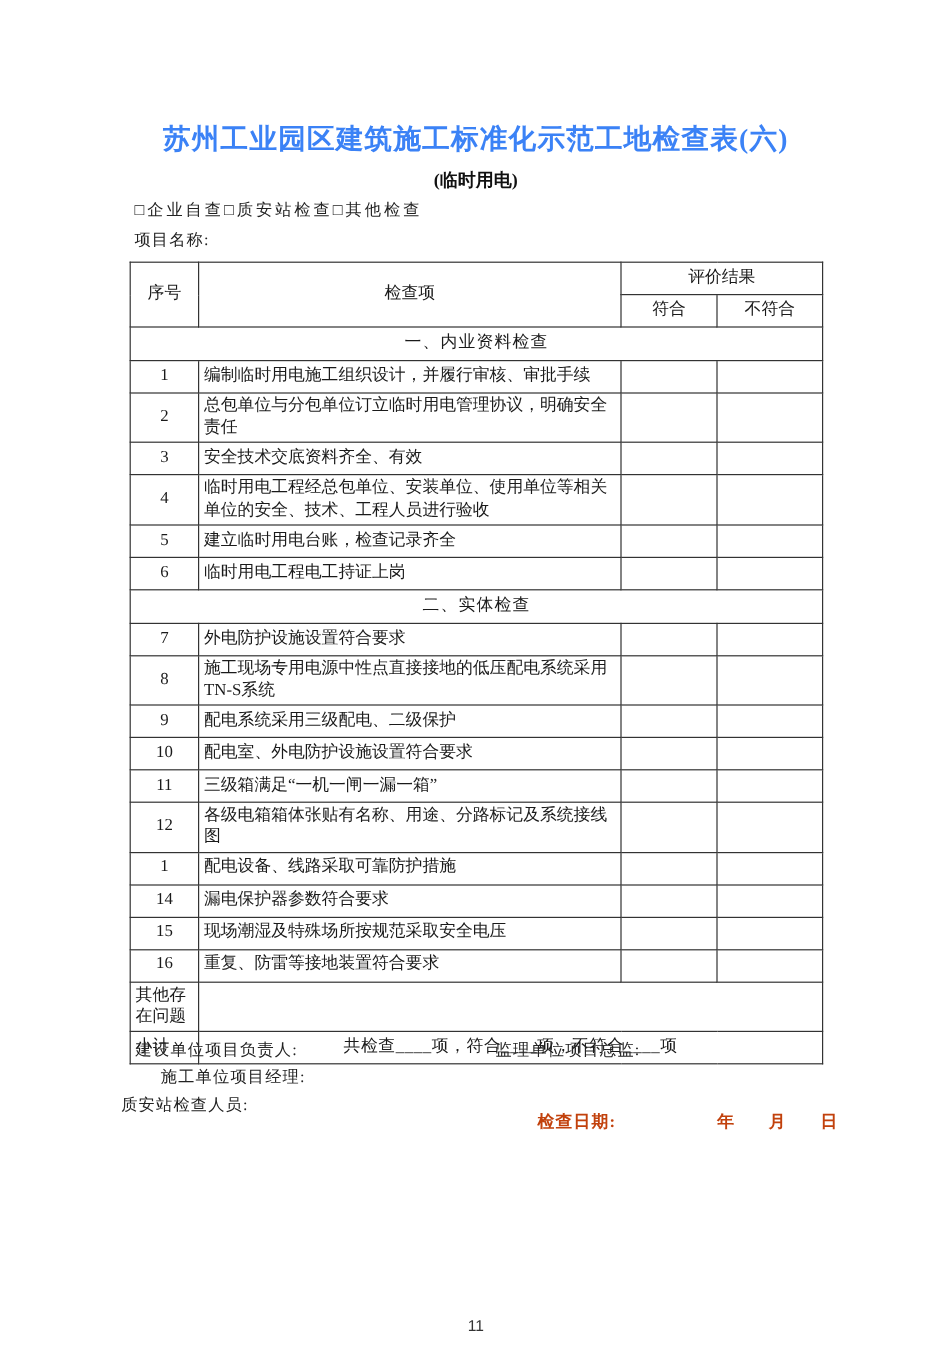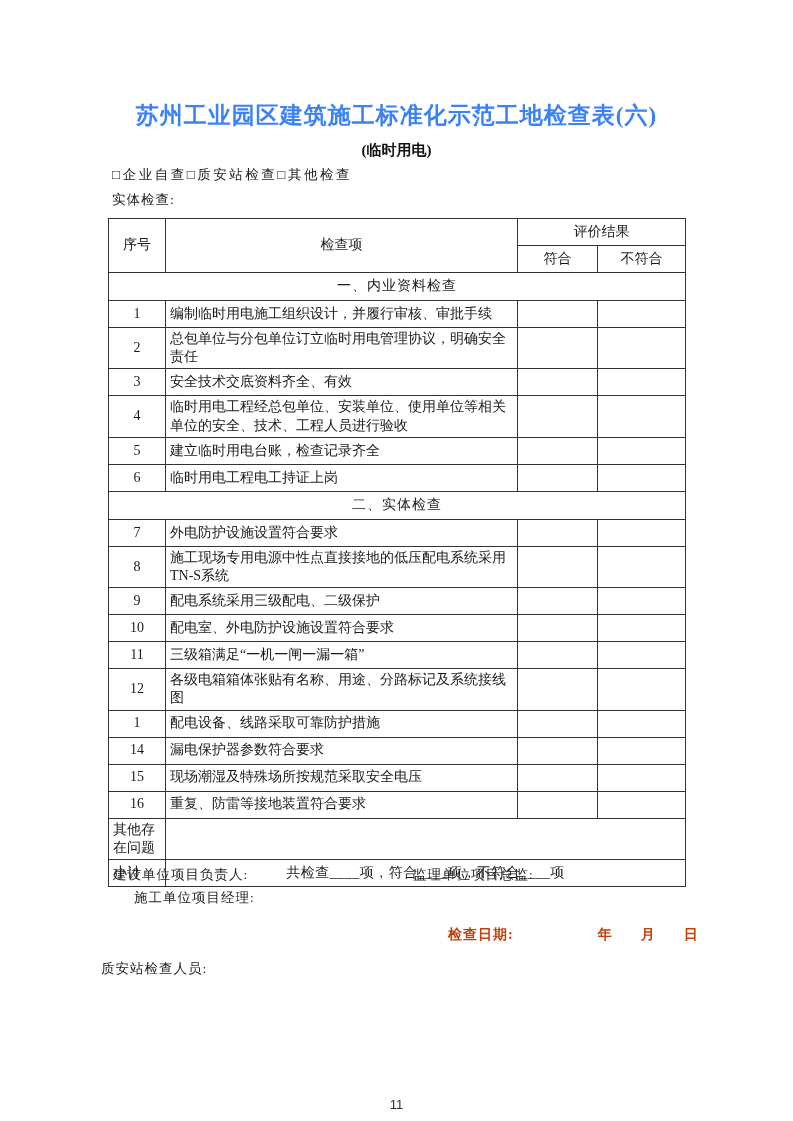--- a/index.html
+++ b/index.html
@@ -55,21 +55,21 @@
   tr.subtotal-row { height: 27px; }
   td.seq-cell { text-align: center; }
   td.item-cell { text-align: left; padding-left: 9px; }
   td.section-cell { text-align: center; letter-spacing: 1px; }
   td.label-cell { text-align: left; padding-left: 6px; line-height: 1.25; }
   td.subtotal-cell { text-align: center; letter-spacing: 0.5px; }
   .footer-line { position: absolute; font-size: 13.5px; color: #222; letter-spacing: 1px; }
   .fl-1 { top: 866px; left: 101px; margin-left: 12px; }
   .fl-1b { top: 866px; left: 413px; text-align: right; }
   .fl-2 { top: 889px; left: 118px; margin-left: 16px; }
-  .fl-3 { top: 912px; left: 101px; margin-top: 48px; }
+  .fl-3 { top: 912px; left: 101px; }
   .date-line {
     position: absolute; top: 926px; left: 448px;
     font-size: 14px; font-weight: bold; color: #c2410c; letter-spacing: 1px;
   }
   .date-line span { display: inline-block; }
   .dl-year  { margin-left: 84px; }
   .dl-month { margin-left: 28px; }
   .dl-day   { margin-left: 28px; }
   .page-number {
     position: absolute; top: 1097px; left: 0; width: 100%;
@@ -77,21 +77,21 @@
     font-size: 13px; color: #333;
     font-family: "Liberation Sans", "DejaVu Sans", sans-serif;
   }
 </style>
 </head>
 <body>
 
 <div class="page-title">苏州工业园区建筑施工标准化示范工地检查表(六)</div>
 <div class="page-subtitle">(临时用电)</div>
 <div class="check-types">□企业自查□质安站检查□其他检查</div>
-<div class="project-name">实体检查:</div>
+<div class="project-name">项目名称:</div>
 
 <table class="inspection">
   <colgroup>
     <col class="col-seq">
       <col class="col-item">
       <col class="col-pass">
       <col class="col-fail">
   </colgroup>
   <thead>
     <tr class="hdr-row">

